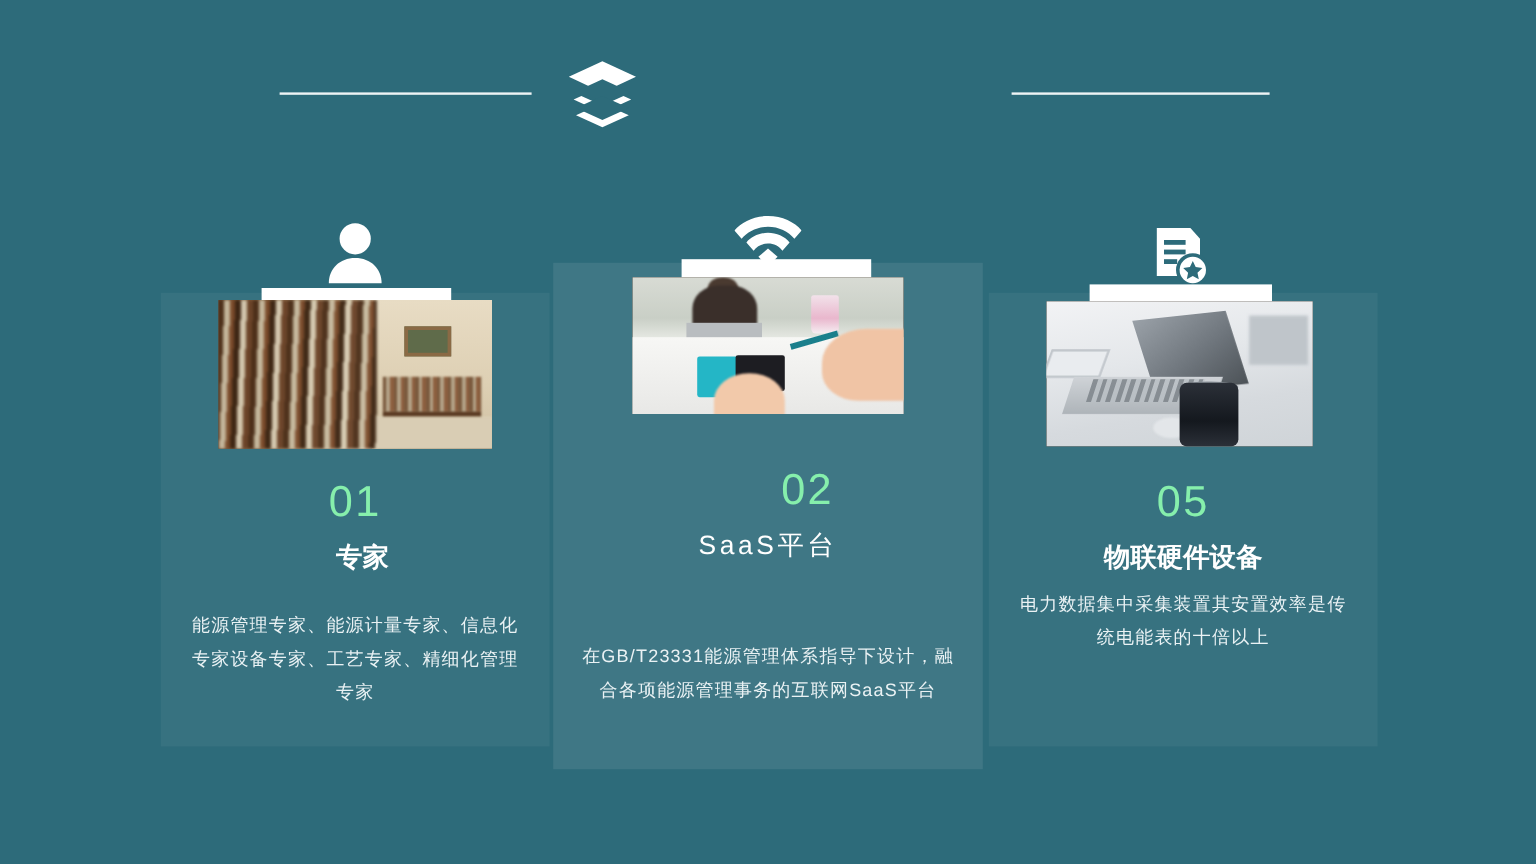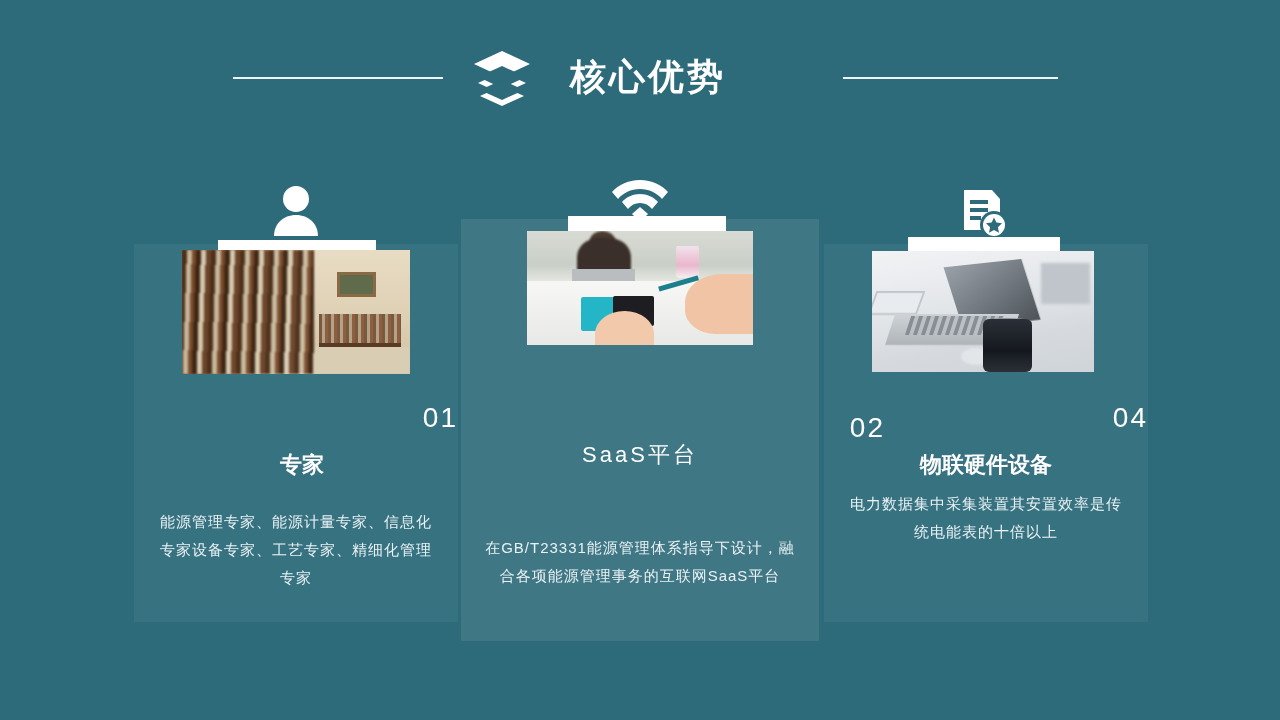--- a/index.html
+++ b/index.html
@@ -134,39 +134,39 @@
     background:#8d949b; border-radius:50%; filter:blur(.5px);}
   .p3-tablet{ position:absolute; left:0%; top:33%; width:22%; height:20%;
     background:#e9ecef; border:2px solid #c2c7cc; transform:skewX(-20deg); filter:blur(.6px);}
   .p3-mouse{ position:absolute; left:40%; top:80%; width:14%; height:14%;
     background:#e3e6e9; border-radius:50%; filter:blur(.8px);}
   .p3-back{ position:absolute; right:2%; top:10%; width:22%; height:34%;
     background:#bfc5ca; filter:blur(1.4px);}
 
   
   .num{
-    position:absolute; width:100%; text-align:right;
-    font-size:28px; font-weight:normal; letter-spacing:2px; color:#ffffff;
+    position:absolute; width:100%; text-align:center;
+    font-size:36px; font-weight:normal; letter-spacing:2px; color:#86efac;
     line-height:40px;
   }
   .name{
     position:absolute; width:100%; text-align:center;
     font-size:22px; font-weight:bold; color:#ffffff; line-height:30px;
   }
   .name-en{ font-weight:normal; letter-spacing:3px; }
   .desc{
     position:absolute; text-align:center;
     font-size:15px; line-height:28px; color:#eaf2f4; letter-spacing:1px;
   }
 
   .c1-num { left:134px; top:398px; width:324px; }
   .c1-name{ left:140px; top:450px; width:324px; }
   .c1-desc{ left:154px; top:508px; width:284px; }
 
-  .c2-num { left:461px; top:388px; width:424px;margin-top:20px; }
+  .c2-num { left:461px; top:388px; width:424px; }
   .c2-name{ left:461px; top:440px; width:358px; }
   .c2-desc{ left:481px; top:492px; width:318px;margin-top:42px; }
 
   .c3-num { left:824px; top:398px; width:324px; }
   .c3-name{ left:824px; top:450px; width:324px; }
   .c3-desc{ left:844px; top:490px; width:284px; }
 </style>
 </head>
 <body>
 
@@ -177,21 +177,20 @@
   <div class="stack-icon">
     <svg viewBox="0 0 64 64" xmlns="http://www.w3.org/2000/svg">
       <path d="M32 6 L60 19 L32 32 L4 19 Z" fill="#ffffff"></path>
       <path d="M32 27 L56 38 L32 49 L8 38 Z" fill="#ffffff"></path>
       <path d="M32 41 L54 51 L32 61 L10 51 Z" fill="#ffffff"></path>
       <path d="M32 21 L56 32 L32 43 L8 32 Z" fill="#2d6b7a"></path>
       <path d="M32 35 L54 45 L32 55 L10 45 Z" fill="#2d6b7a"></path>
     </svg>
   </div>
 
-  <div class="header-title">核心优势</div>
 
   <div class="rule rule-right"></div>
 </div>
 
 <div class="top-icon icon-person">
   <svg width="56" height="56" viewBox="0 0 56 56" xmlns="http://www.w3.org/2000/svg">
     <circle cx="28" cy="17" r="13" fill="#ffffff"></circle>
     <path d="M28 33 C15 33 6 42 6 54 L50 54 C50 42 41 33 28 33 Z" fill="#ffffff"></path>
   </svg>
 </div>
@@ -260,15 +259,15 @@
 </div>
 
 <div class="num c1-num">01</div>
 <div class="name c1-name">专家</div>
 <div class="desc c1-desc">能源管理专家、能源计量专家、信息化专家设备专家、工艺专家、精细化管理专家</div>
 
 <div class="num c2-num">02</div>
 <div class="name name-en c2-name">SaaS平台</div>
 <div class="desc c2-desc">在GB/T23331能源管理体系指导下设计，融合各项能源管理事务的互联网SaaS平台</div>
 
-<div class="num c3-num">04</div>
+<div class="num c3-num">05</div>
 <div class="name c3-name">物联硬件设备</div>
 <div class="desc c3-desc">电力数据集中采集装置其安置效率是传统电能表的十倍以上</div>
 
 </body></html>

